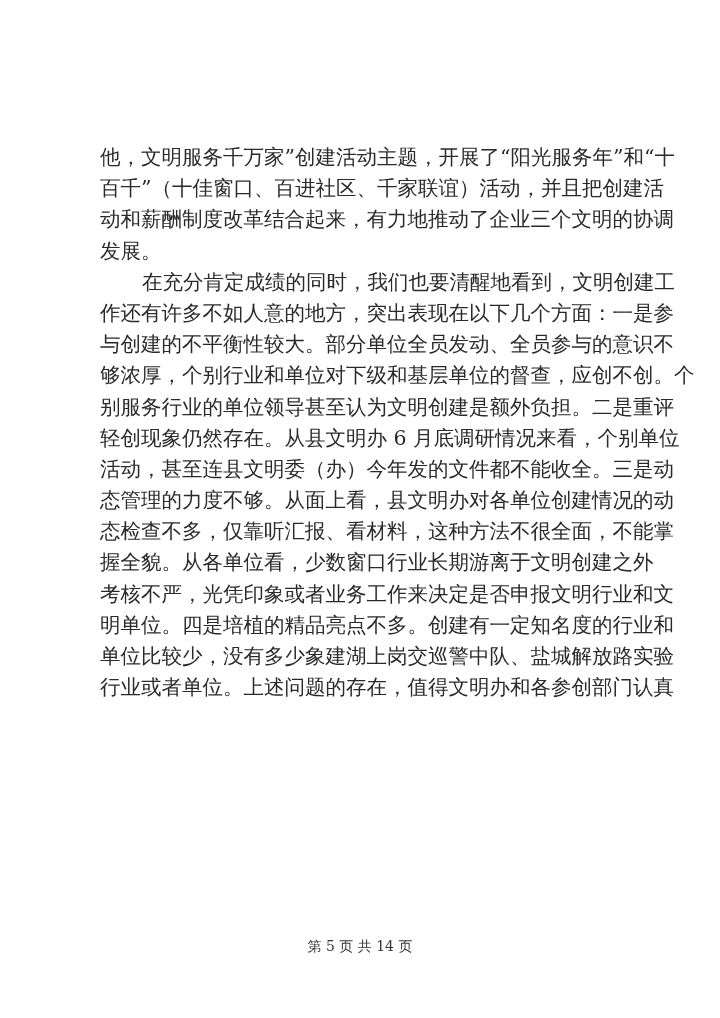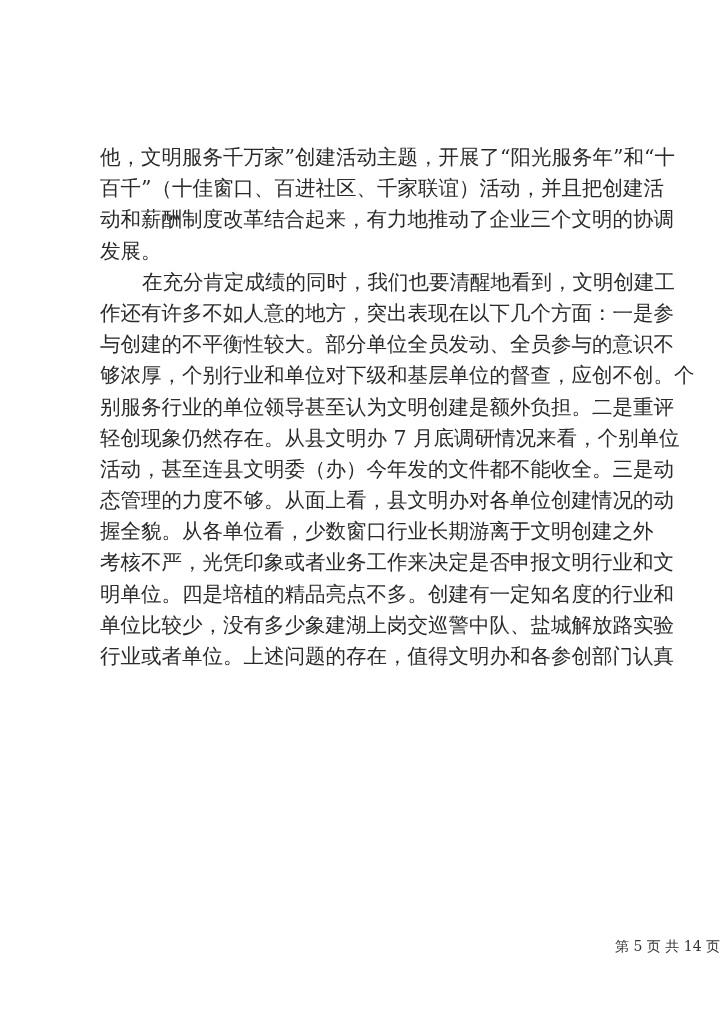--- a/index.html
+++ b/index.html
@@ -42,21 +42,21 @@
     text-align-last: left;
   }
   .line.indent {
     padding-left: 42px;
   }
   .footer {
     position: absolute;
     left: 0;
     width: 720px;
     top: 938px;
-    text-align: right;
+    text-align: center;
     font-size: 14px;
     color: #333333;
     font-family: "DejaVu Serif", "Liberation Serif", serif;
   }
 </style>
 </head>
 <body>
 
 <div class="page">
   <div class="body-text">
@@ -64,23 +64,24 @@
     <div class="line">他，文明服务千万家”创建活动主题，开展了“阳光服务年”和“十</div>
     <div class="line">百千”（十佳窗口、百进社区、千家联谊）活动，并且把创建活</div>
     <div class="line">动和薪酬制度改革结合起来，有力地推动了企业三个文明的协调</div>
     <div class="line last">发展。</div>
 
     <div class="line indent">在充分肯定成绩的同时，我们也要清醒地看到，文明创建工</div>
     <div class="line">作还有许多不如人意的地方，突出表现在以下几个方面：一是参</div>
     <div class="line">与创建的不平衡性较大。部分单位全员发动、全员参与的意识不</div>
     <div class="line">够浓厚，个别行业和单位对下级和基层单位的督查，应创不创。个</div>
     <div class="line">别服务行业的单位领导甚至认为文明创建是额外负担。二是重评</div>
-    <div class="line">轻创现象仍然存在。从县文明办 7 月底调研情况来看，个别单位</div>
+    <div class="line">轻创现象仍然存在。从县文明办 6 月底调研情况来看，个别单位</div>
     <div class="line">活动，甚至连县文明委（办）今年发的文件都不能收全。三是动</div>
     <div class="line">态管理的力度不够。从面上看，县文明办对各单位创建情况的动</div>
+    <div class="line">态检查不多，仅靠听汇报、看材料，这种方法不很全面，不能掌</div>
     <div class="line">握全貌。从各单位看，少数窗口行业长期游离于文明创建之外</div>
     <div class="line">考核不严，光凭印象或者业务工作来决定是否申报文明行业和文</div>
     <div class="line">明单位。四是培植的精品亮点不多。创建有一定知名度的行业和</div>
     <div class="line">单位比较少，没有多少象建湖上岗交巡警中队、盐城解放路实验</div>
     <div class="line">行业或者单位。上述问题的存在，值得文明办和各参创部门认真</div>
   </div>
 
   <div class="footer">第 5 页  共 14 页</div>
 </div>
 

